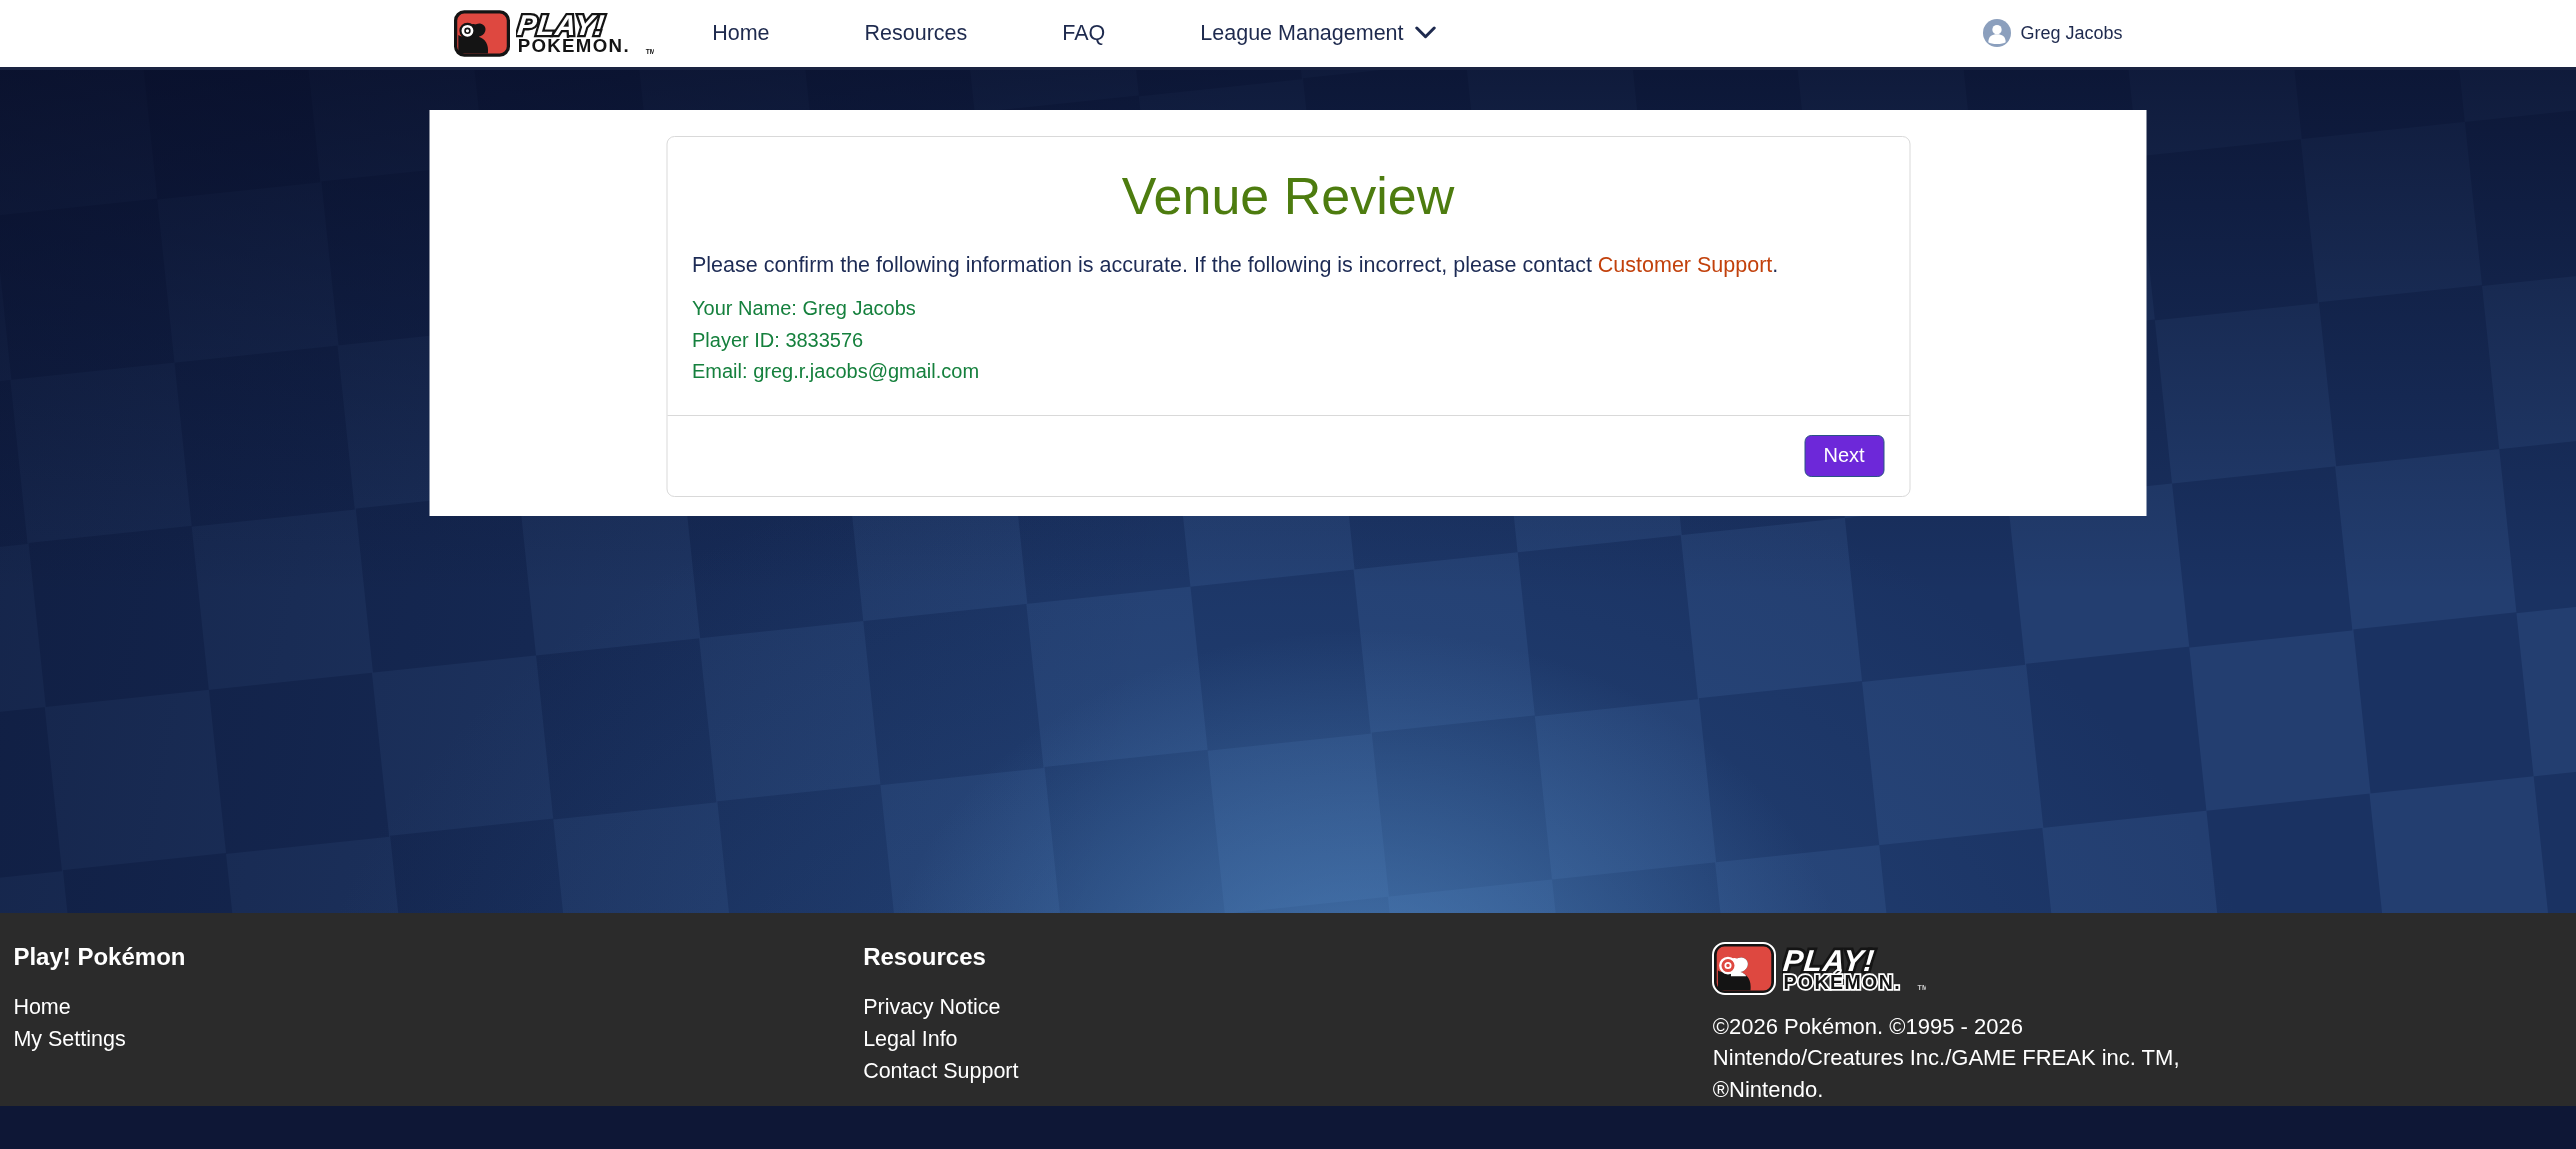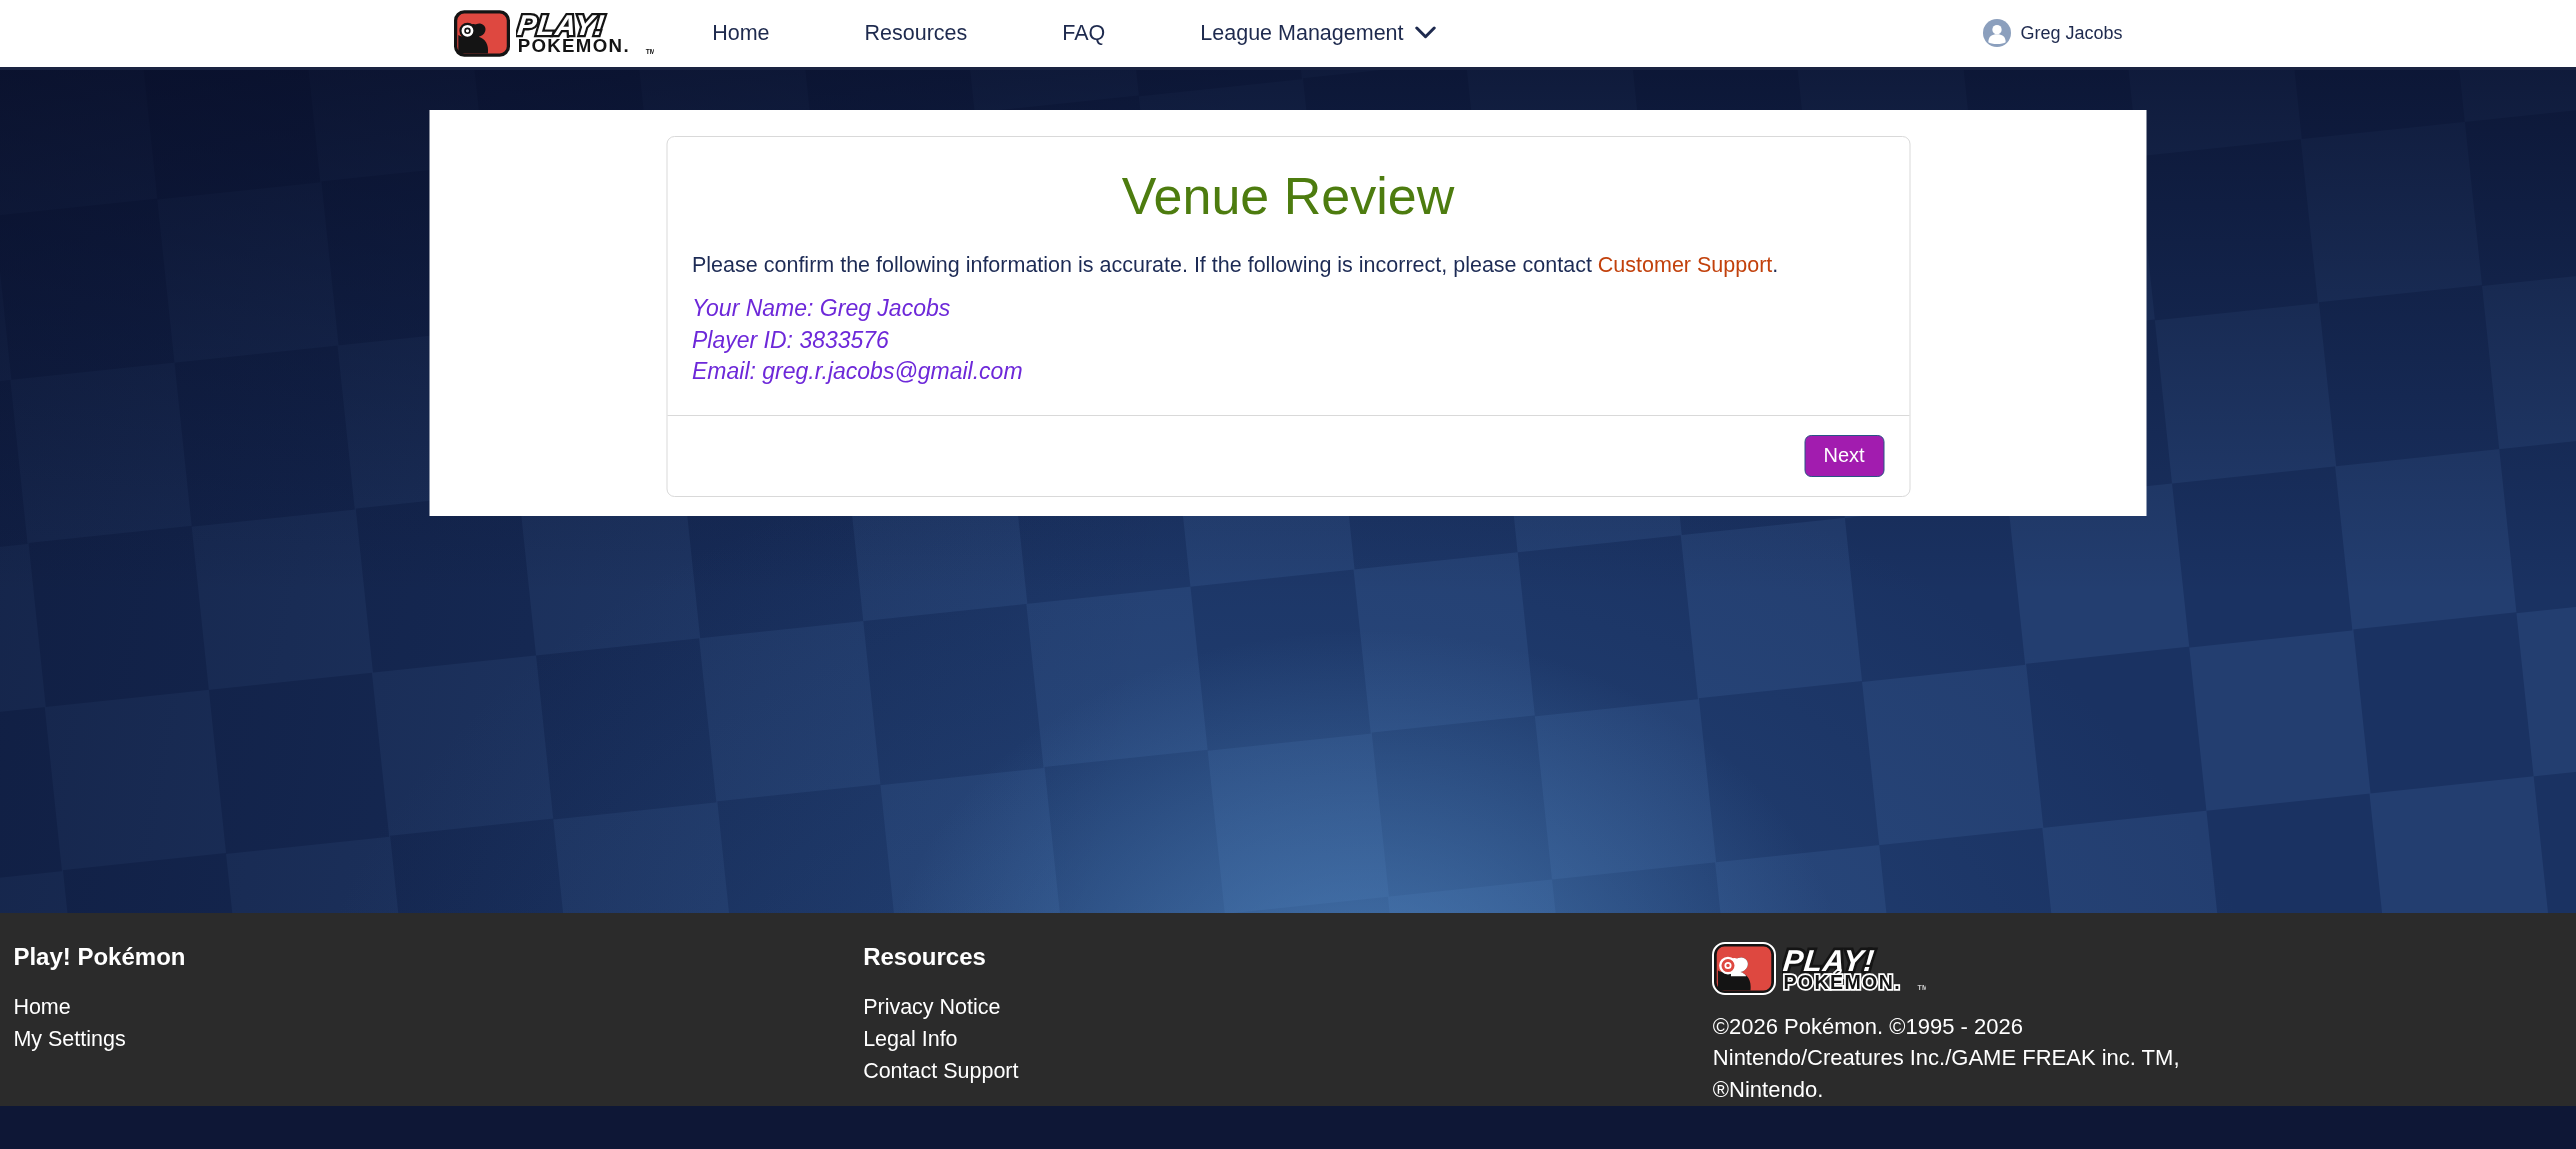--- a/index.html
+++ b/index.html
@@ -89,29 +89,29 @@
     border-radius: 8px;
     display: flex; flex-direction: column;
   }
   .card-body { height: 280px; padding: 28px 25px 0; }
   .page-title {
     font-size: 52px; font-weight: 400; color: #4d7c0f;
     text-align: center; line-height: 63px; margin-bottom: 24px;
   }
   .intro { font-size: 21.5px; color: #1d2b55; line-height: 27px; margin-bottom: 14.8px; white-space: nowrap; }
   .intro a { color: #c2410c; }
-  .fields { font-size: 23px; color: #6d28d9; line-height: 31.5px; font-style: italic; }
+  .fields { font-size: 20px; color: #15803d; line-height: 31.5px; }
   .card-footer {
     height: 81px; border-top: 1.3px solid #d9d9d9;
     display: flex; align-items: center; justify-content: flex-end;
     padding-right: 25px;
   }
   .next-btn {
     min-width: 80px; height: 42px; padding: 0 10px;
-    background: #a21caf; color: #ffffff;
+    background: #6d28d9; color: #ffffff;
     border: 0.7px solid #28548ا4; border: 0.7px solid #285484; border-radius: 6.7px;
     font-size: 20px; font-family: "Liberation Sans", sans-serif;
     cursor: pointer;
   }
 
   
   .site-footer {
     height: 193px;
     background: #2b2b2b;
     color: #ffffff;

